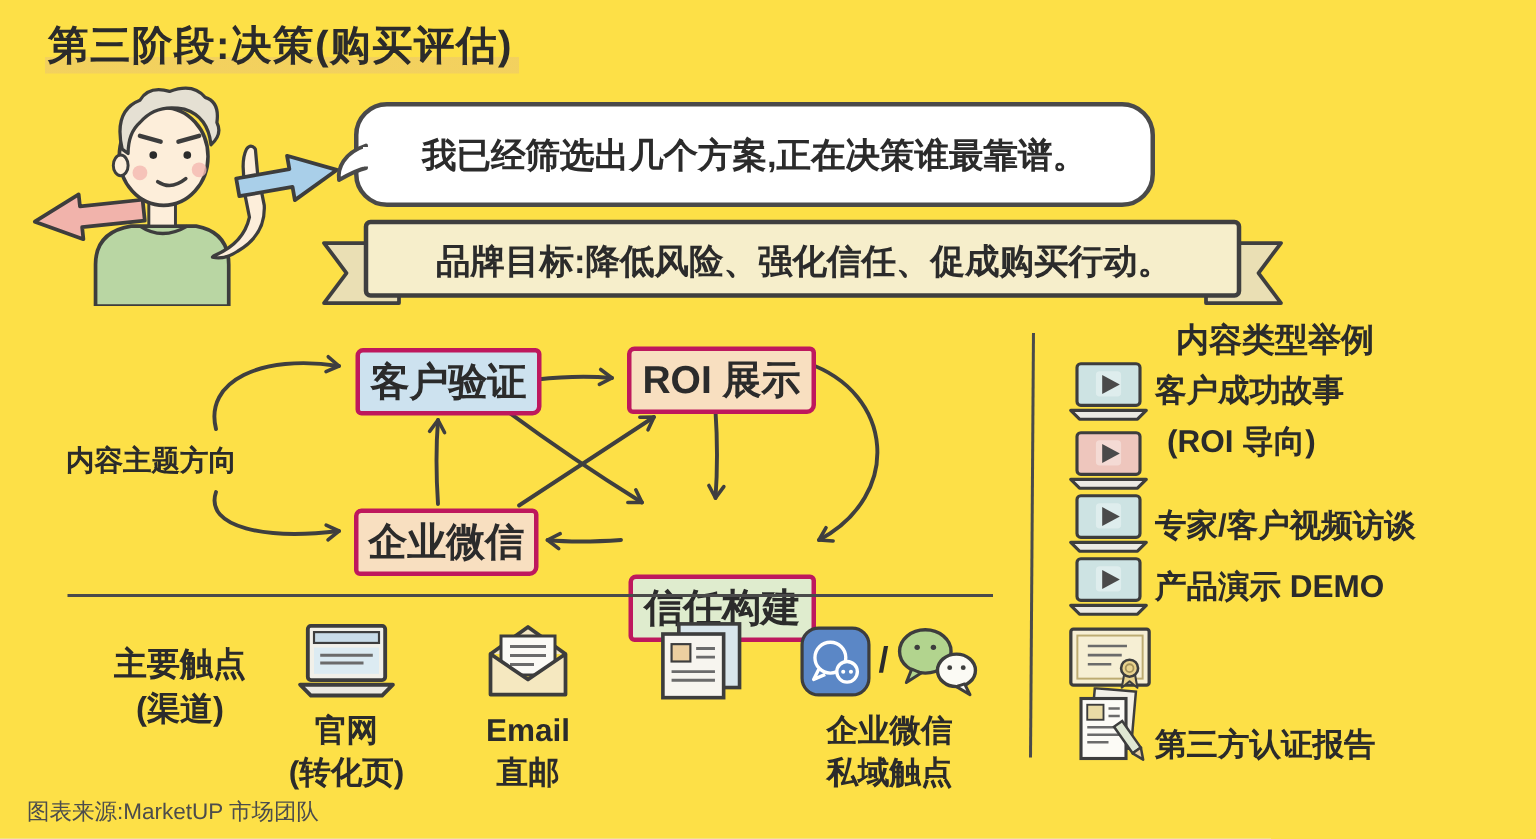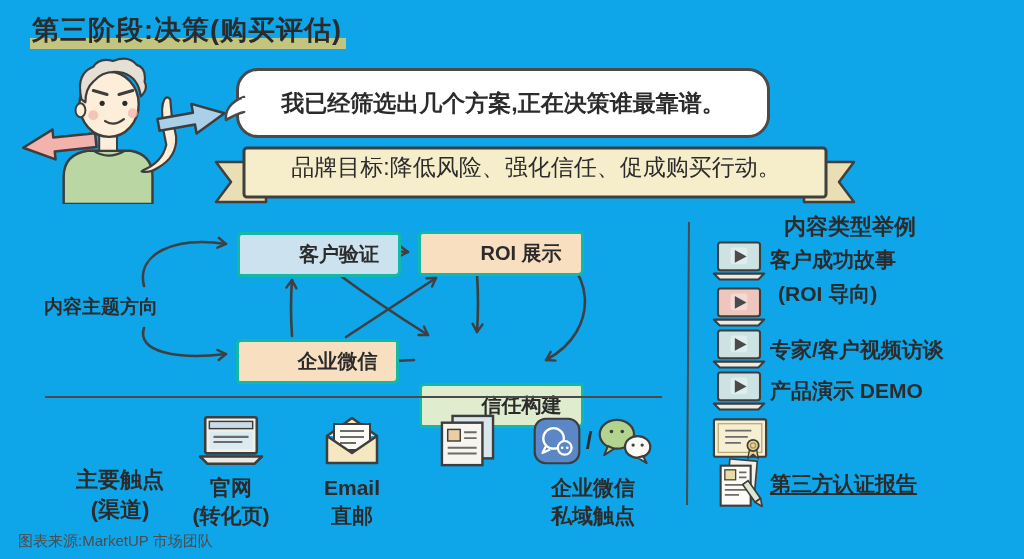--- a/index.html
+++ b/index.html
@@ -1,57 +1,57 @@
 <!DOCTYPE html>
 <html><head>
 <meta charset="utf-8">
 <style>
   html,body{margin:0;padding:0;}
   body{font-family:"Liberation Sans","DejaVu Sans",sans-serif;background:#e9e8e3;}
-  #canvas{position:relative;width:1024px;height:559px;background:#0ea5e9;overflow:hidden;color:#2b2b2b;}
+  #canvas{position:relative;width:1024px;height:559px;background:#fde047;overflow:hidden;color:#2b2b2b;}
   .abs{position:absolute;}
 
   
   #title{left:30px;top:12px;font-size:27px;font-weight:700;letter-spacing:1px;}
   #title .hl{background:linear-gradient(to top, rgba(240,205,100,.8) 32%, rgba(240,205,100,0) 32%);padding:0 4px 4px 2px;}
 
   
   #bubble{left:236px;top:68px;width:528px;height:64px;background:#ffffff;border:3px solid #4a4a4a;
           border-radius:22px;display:flex;align-items:center;justify-content:center;
           font-size:23px;font-weight:600;}
   #bubble-tail{left:222px;top:94px;}
 
   
   #ribbon{left:214px;top:140px;width:642px;height:66px;}
-  #ribbon-text{left:248px;top:152px;width:576px;height:44px;display:flex;justify-content:center;
-               font-size:23px;font-weight:400;}
+  #ribbon-text{left:248px;top:152px;width:576px;height:44px;display:flex;align-items:center;justify-content:center;
+               font-size:23px;font-weight:700;}
 
   
   #flow-arrows{left:40px;top:210px;}
-  .node{position:absolute;border:3px solid #14b8a6;border-radius:5px 4px 6px 4px;
-        display:flex;align-items:center;justify-content:center;font-size:20px;font-weight:700;padding-left:40px;}
+  .node{position:absolute;border:3px solid #be185d;border-radius:5px 4px 6px 4px;
+        display:flex;align-items:center;justify-content:center;font-size:26px;font-weight:700;}
   #node-validate{left:237px;top:232px;width:118px;height:39px;background:#cde2ef;}
   #node-roi{left:418px;top:231px;width:120px;height:39px;background:#f8dfc0;}
   #node-endorse{left:236px;top:339px;width:117px;height:39px;background:#f8dfc0;}
   #node-trust{left:419px;top:339px;width:119px;height:39px;background:#dfecce;margin-top:44px;}
   #topics-label{left:44px;top:294px;width:140px;font-size:19px;font-weight:700;}
 
   
   #vline{left:687px;top:222px;height:283px;border-left:2.5px solid #4a4a4a;transform:rotate(.4deg);}
   #hline{left:45px;top:396px;width:617px;border-top:2.5px solid #4a4a4a;}
 
   
   #examples{left:700px;top:210px;width:322px;height:300px;}
   #examples .hdr{position:absolute;left:72px;top:2px;font-size:22px;font-weight:700;margin-left:12px;}
   #examples .row-text{position:absolute;font-size:21px;font-weight:600;}
   #examples .ic{position:absolute;}
 
   
   #touchpoints{left:40px;top:404px;width:650px;height:130px;}
-  #tp-label{position:absolute;left:10px;top:24px;width:140px;text-align:center;font-size:22px;font-weight:700;line-height:1.35;margin-top:37px;}
+  #tp-label{position:absolute;left:10px;top:24px;width:140px;text-align:center;font-size:22px;font-weight:700;line-height:1.35;}
   .channel{position:absolute;width:150px;text-align:center;}
   .channel .cap{font-size:21px;font-weight:600;line-height:1.32;margin-top:4px;}
   .icon-line{display:flex;align-items:center;justify-content:center;gap:5px;height:58px;}
   .slash{font-size:24px;font-weight:700;}
 
   
   #source{left:18px;top:532px;font-size:15px;color:#4c4c4c;}
 
   svg{display:block;}
 </style>
@@ -224,21 +224,21 @@
       </svg>
     <div class="row-text" style="left:70px;top:167px;">产品演示 DEMO</div>
 
     <svg class="ic" style="left:12px;top:205px;" width="56" height="47" viewBox="0 0 64 54">
         <use href="#sym-certificate"></use>
       </svg>
 
     <svg class="ic" style="left:14px;top:248px;" width="50" height="52" viewBox="0 0 60 62">
         <use href="#sym-report"></use>
       </svg>
-    <div class="row-text" style="left:70px;top:260px;text-decoration:underline;">第三方认证报告</div>
+    <div class="row-text" style="left:70px;top:272px;">第三方认证报告</div>
   </div>
 
   <div id="touchpoints" class="abs">
     <div id="tp-label">
       <div>主要触点</div>
       <div>(渠道)</div>
     </div>
 
     <div class="channel" style="left:237px;top:8px;">
       <div class="icon-line">

